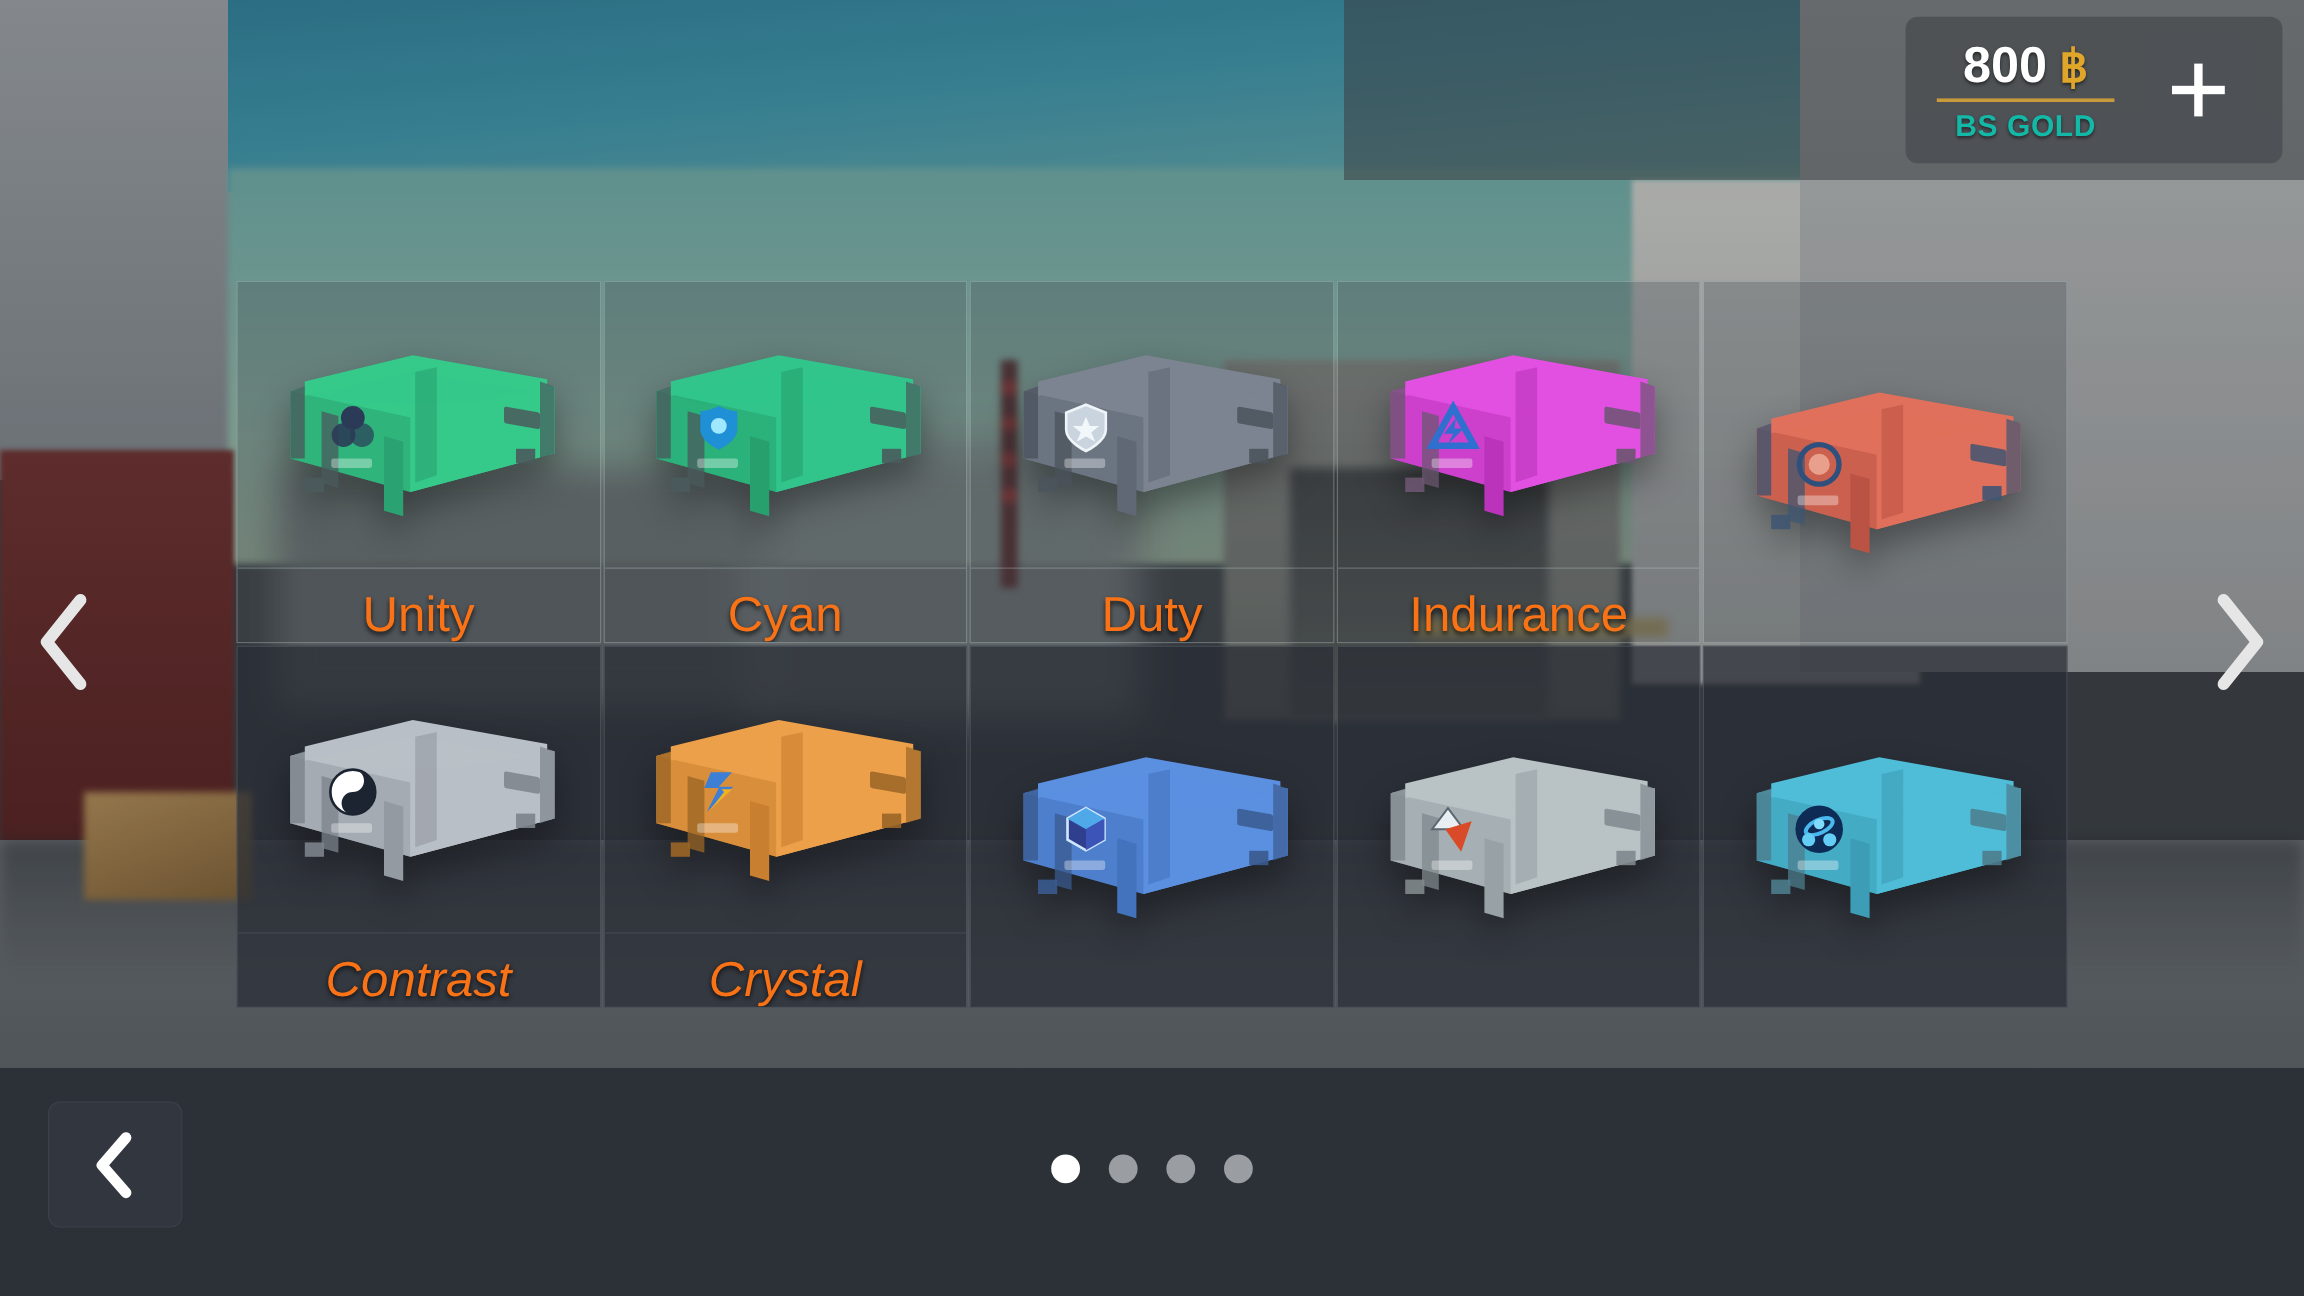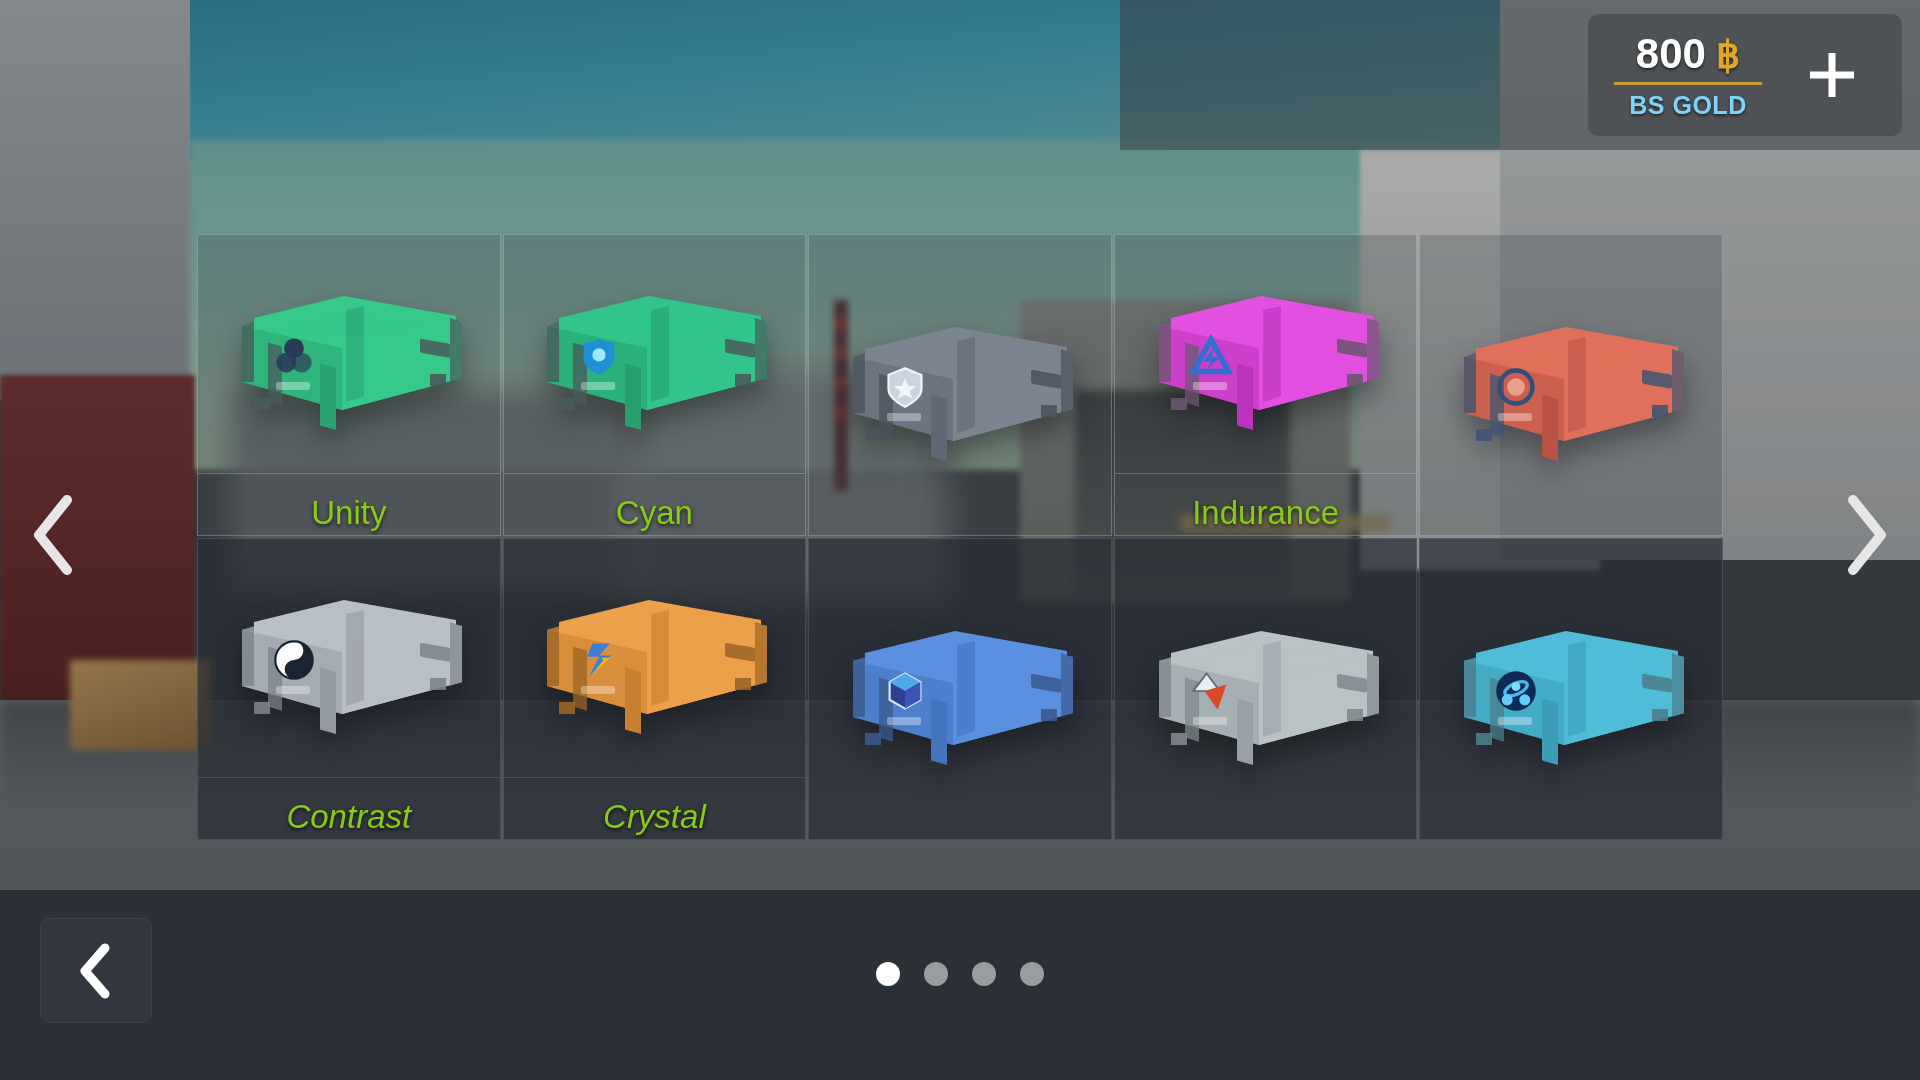--- a/index.html
+++ b/index.html
@@ -47,40 +47,40 @@
         background:rgba(58,62,66,.55); }
   #currency-panel{ position:absolute; right:18px; top:14px; height:122px;
         display:flex; align-items:center; gap:22px; padding:0 22px 0 26px;
         background:rgba(72,76,80,.78); border-radius:10px; }
   .cur-left{ display:flex; flex-direction:column; align-items:center; }
   .cur-amount{ display:flex; align-items:baseline; gap:10px;
         font-size:42px; font-weight:bold; color:#fff;
         text-shadow:0 2px 3px rgba(0,0,0,.55); }
   .cur-symbol{ color:#e0a62a; font-size:38px; font-weight:bold; }
   .cur-rule{ width:148px; height:3px; background:#c79a3c; margin:4px 0 6px; }
-  .cur-label{ font-size:25px; font-weight:bold; color:#7dd3fc; letter-spacing:.5px;
+  .cur-label{ font-size:25px; font-weight:bold; color:#14b8a6; letter-spacing:.5px;
         text-shadow:0 2px 3px rgba(0,0,0,.55); }
   #add-currency-button{ width:96px; height:94px; border-radius:10px;
         background:#4e5256; border:none; display:flex; align-items:center;
         justify-content:center; cursor:pointer; }
   #add-currency-button svg{ width:56px; height:56px; }
 
   
   #grid{ position:absolute; left:197px; top:234px; width:1526px; height:606px;
         display:grid; grid-template-columns:repeat(5,1fr); grid-template-rows:1fr 1fr;
         gap:2px; }
   .cell{ position:relative; display:flex; flex-direction:column;
         background:rgba(70,76,82,.30); border:1px solid rgba(205,225,225,.30);
         cursor:pointer; overflow:hidden; }
   .cell.dark{ background:rgba(40,45,52,.72); border-color:rgba(120,130,140,.35); }
   .art{ flex:1; position:relative; display:flex; align-items:center; justify-content:center; }
   .namebar{ height:62px; display:flex; align-items:center; justify-content:center;
         border-top:1px solid rgba(205,225,225,.28); }
   .cell.dark .namebar{ border-top-color:rgba(120,130,140,.30);font-style:italic; }
-  .crate-name{ font-size:33px; color:#84cc16; text-shadow:0 2px 4px rgba(0,0,0,.75);margin-top:16px; }
+  .crate-name{ font-size:41px; color:#f97316; text-shadow:0 2px 4px rgba(0,0,0,.75);margin-top:16px; }
   .crate-svg{ width:250px; height:168px; filter:drop-shadow(0 14px 14px rgba(0,0,0,.35)); }
 
   
   .side-arrow{ position:absolute; top:470px; width:90px; height:130px;
         display:flex; align-items:center; justify-content:center;
         background:transparent; border:none; cursor:pointer; }
   #prev-page-arrow{ left:8px; }
   #next-page-arrow{ right:8px; }
   .side-arrow svg{ width:60px; height:90px; }
 
@@ -220,20 +220,23 @@
           <rect x="206" y="104" width="16" height="12" fill="#4b535c" opacity=".9"></rect>
           <g transform="translate(48,64)">
             <foreignObject x="0" y="0" width="44" height="44"><div xmlns="http://www.w3.org/1999/xhtml" style="width:44px;height:44px"><svg viewBox="0 0 40 40" style="width:100%;height:100%">
                   <path d="M20 3 L35 9 L35 22 C35 31 20 38 20 38 C20 38 5 31 5 22 L5 9Z" fill="#c9d4de" stroke="#eef4f8" stroke-width="2"></path>
                   <path d="M20 12 L23 19 L30 19 L24 24 L27 31 L20 27 L13 31 L16 24 L10 19 L17 19Z" fill="#f2f7fa"></path>
                 </svg></div></foreignObject>
           </g>
           <rect x="52" y="112" width="34" height="8" rx="2" fill="#ffffff" opacity=".35"></rect>
         </svg>
       </div>
+      <div class="namebar">
+        <span class="crate-name">Duty</span>
+      </div>
     </div>
     <div class="cell">
       <div class="art">
         <svg class="crate-svg" viewBox="0 0 250 168">
           <path d="M18 56 L118 30 L238 52 L238 108 L118 140 L18 112 Z" fill="#e150e1"></path>
           <path d="M18 56 L118 30 L238 52 L160 66 L60 68 Z" fill="#e150e1" opacity=".82"></path>
           <path d="M18 56 L118 78 L118 140 L18 112 Z" fill="#bb33bb" opacity=".55"></path>
           <path d="M118 78 L238 52 L238 108 L118 140 Z" fill="#e150e1"></path>
           <path d="M30 48 L120 26 L232 46 L232 58 L120 40 L30 60 Z" fill="#e150e1"></path>
           <rect x="44" y="60" width="14" height="60" fill="#6b5570" opacity=".75" transform="skewY(16)"></rect>

